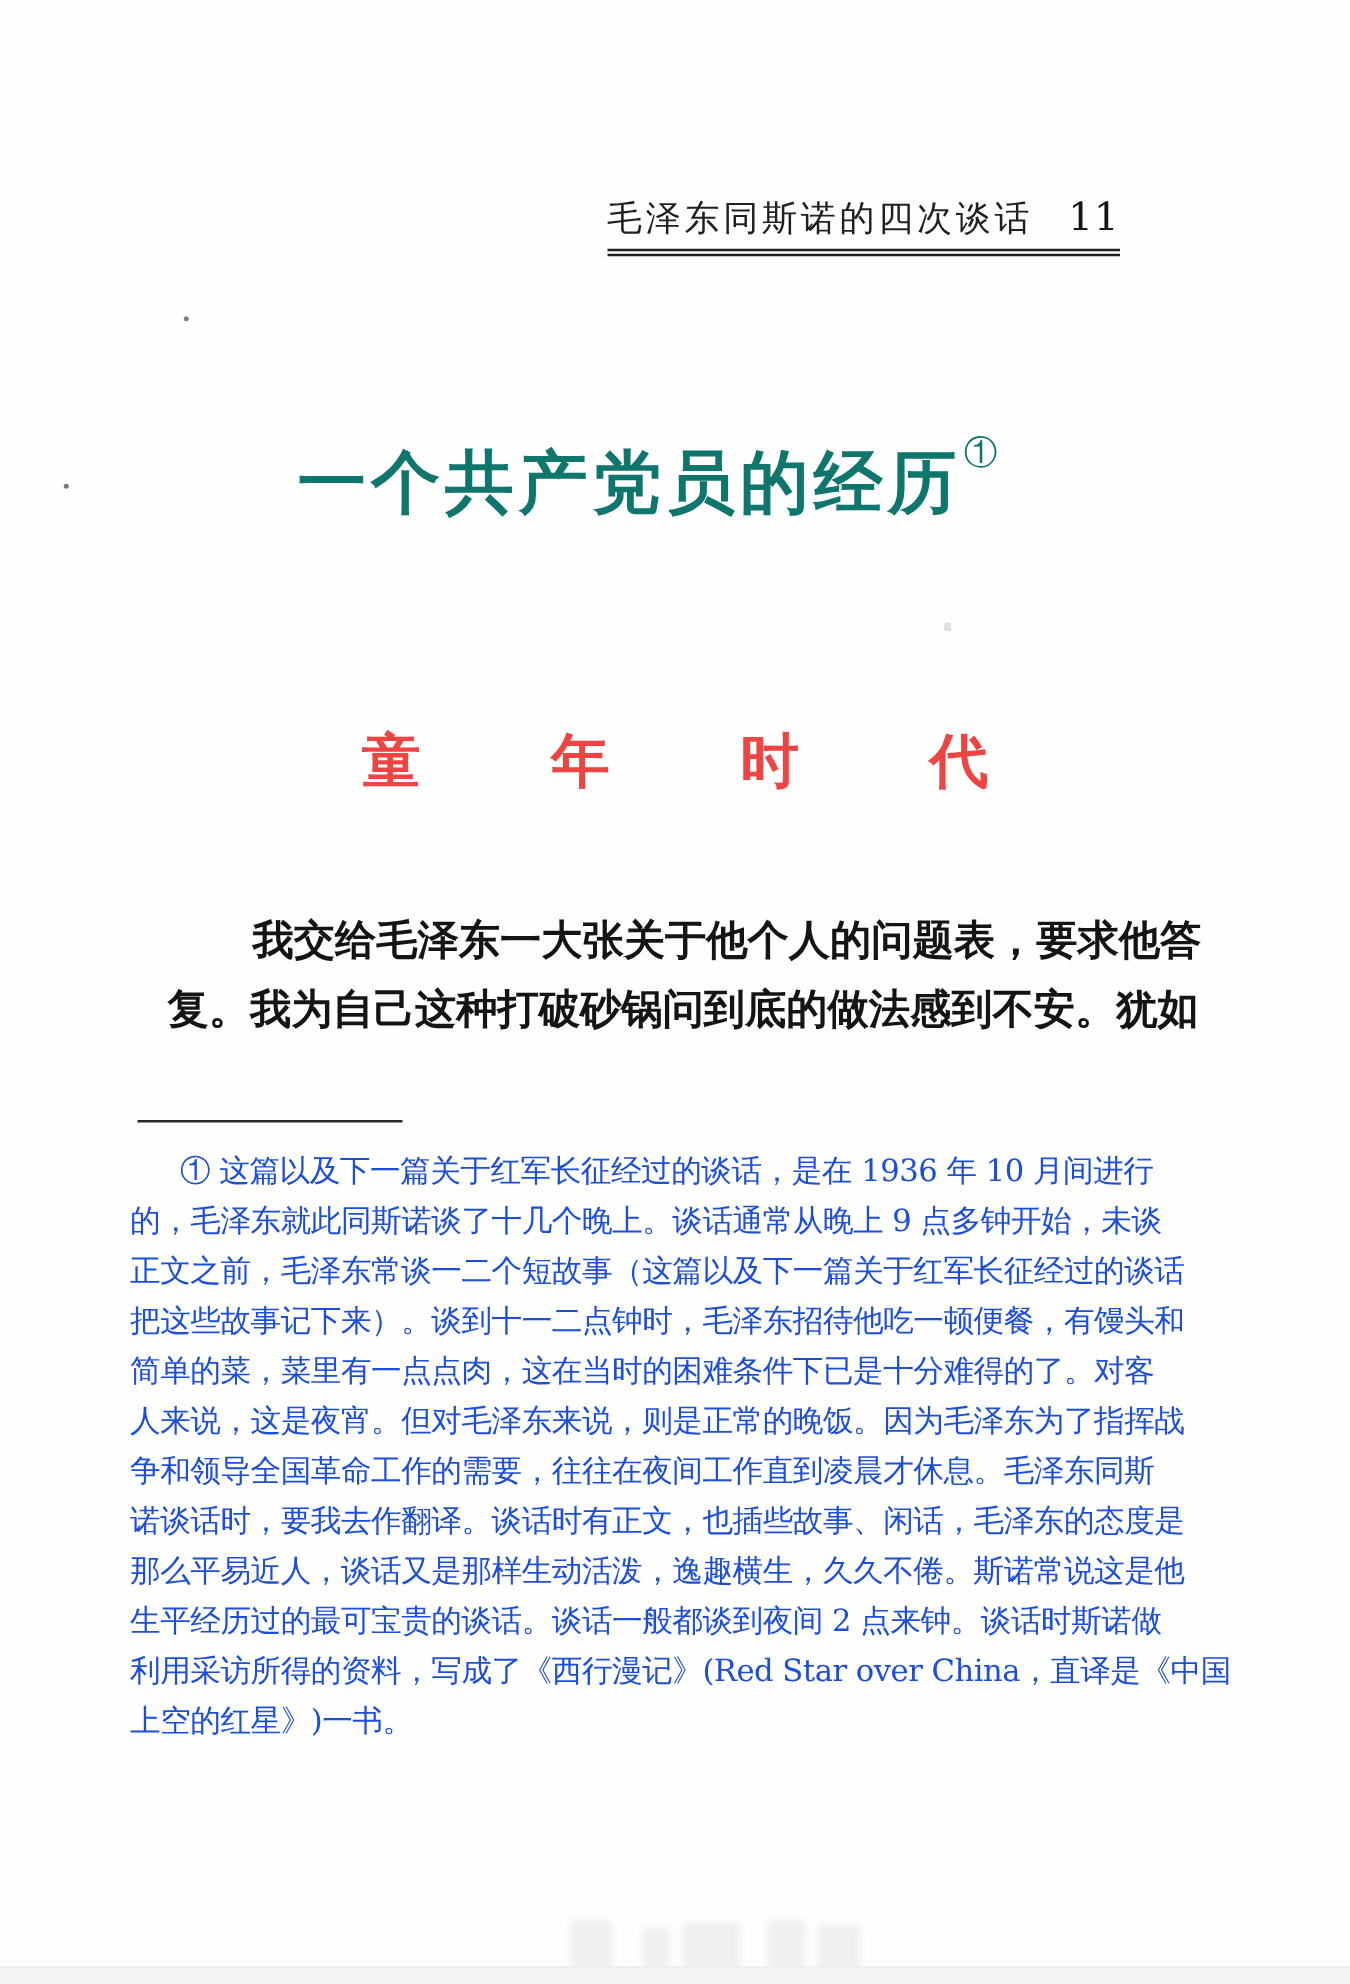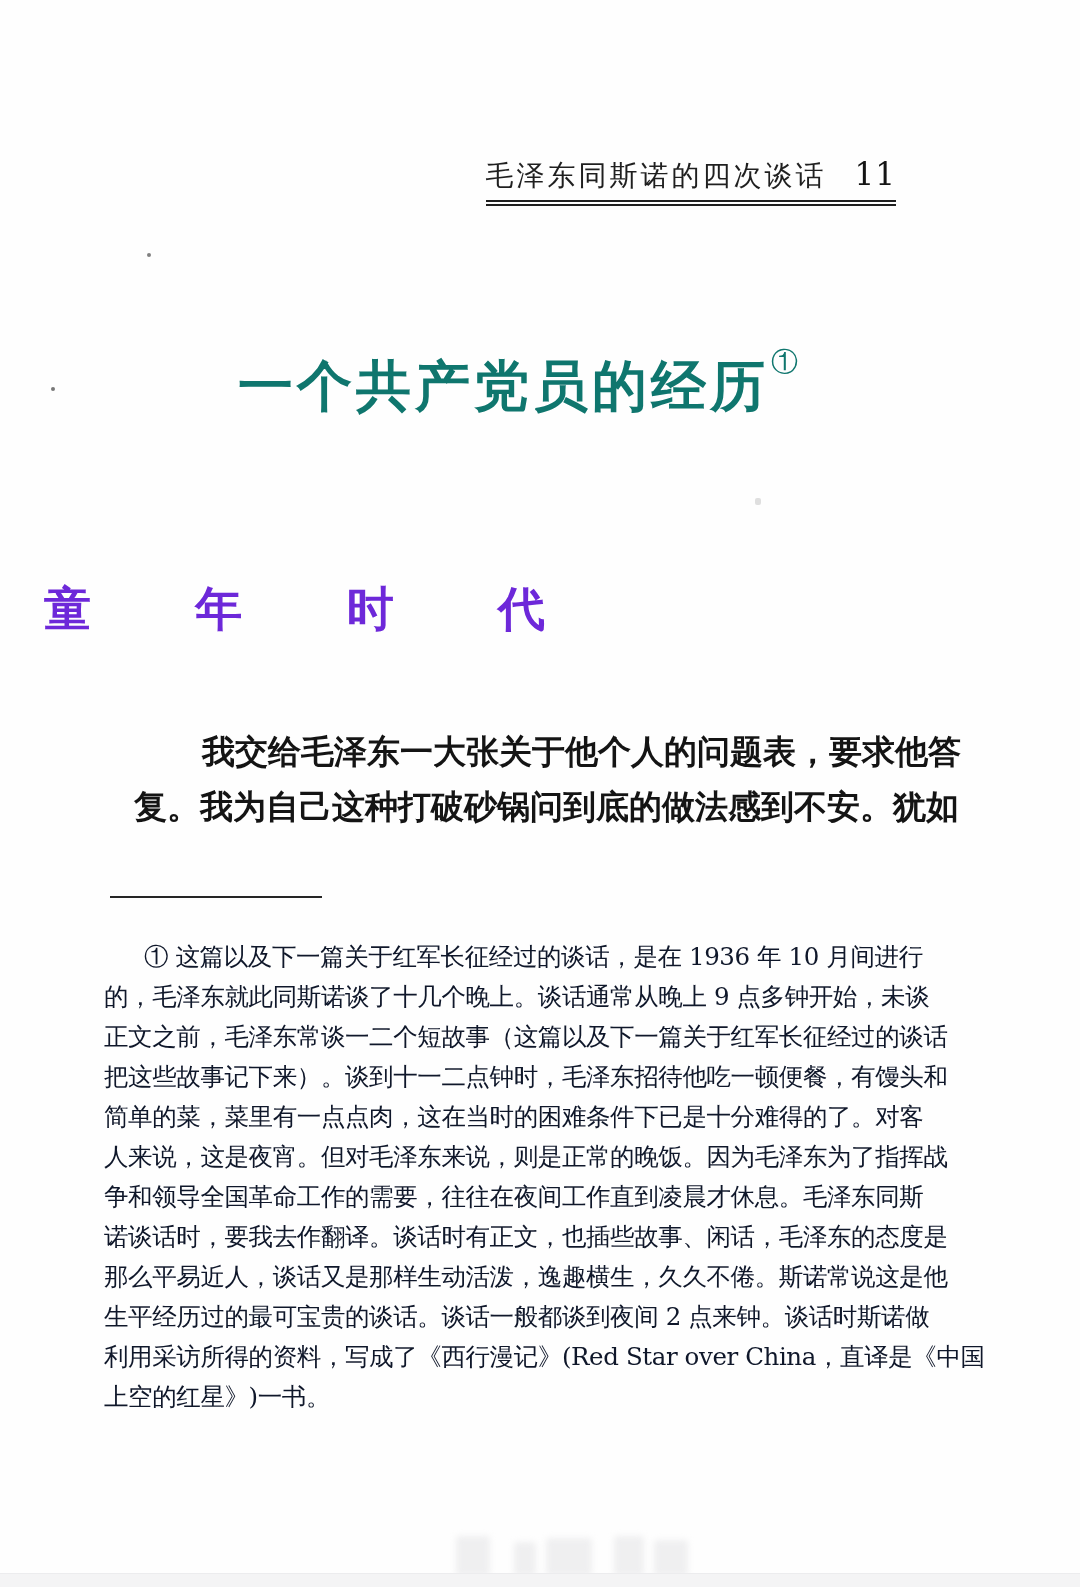--- a/index.html
+++ b/index.html
@@ -58,25 +58,26 @@
     letter-spacing: 0;
     margin-left: 2px;
   }
 
   
   .section-heading {
     position: absolute;
     top: 578px;
     left: 0;
     width: 100%;
+    text-align: center;
     padding-left: 44px; 
     font-size: 47px;
     font-weight: 600;
     letter-spacing: 44px;
-    color: #6d28d9;
+    color: #ef4444;
   }
 
   
   .body-text {
     position: absolute;
     top: 724px;
     left: 106px;
     width: 852px;
     font-size: 33px;
     font-weight: 700;
@@ -96,22 +97,21 @@
     background: #262626;
   }
   .footnote {
     position: absolute;
     top: 917px;
     left: 104px;
     width: 858px;
     font-size: 24.5px;
     letter-spacing: -0.4px;
     line-height: 40px;
-    color: #0f172a;
-    margin-top: 20px;
+    color: #1d4ed8;
   }
   .footnote .line { white-space: nowrap; }
   .footnote .line:first-child { text-indent: 40px; }
 
   
   .speck { position: absolute; background: #555; border-radius: 50%; }
   .speck-1 { top: 253px; left: 147px; width: 4px; height: 4px; opacity: .75; }
   .speck-2 { top: 387px; left: 51px;  width: 4px; height: 4px; opacity: .8; }
   .speck-3 { top: 498px; left: 755px; width: 6px; height: 7px; opacity: .18; border-radius: 2px; }
 

